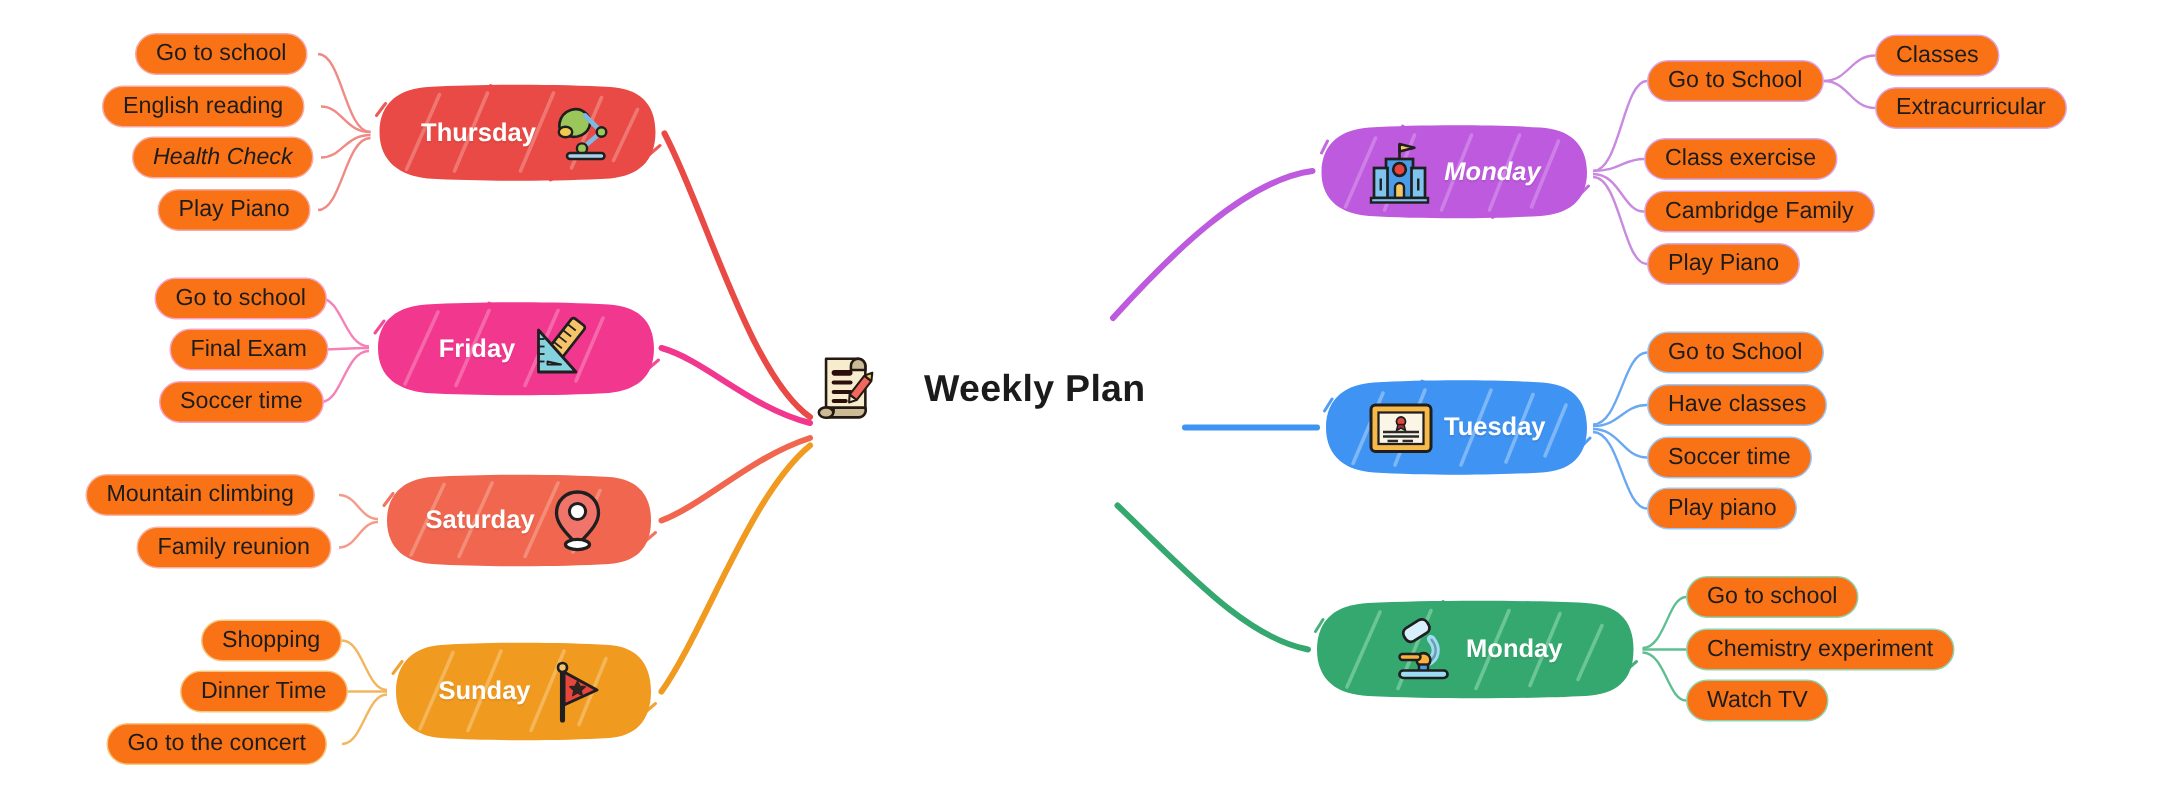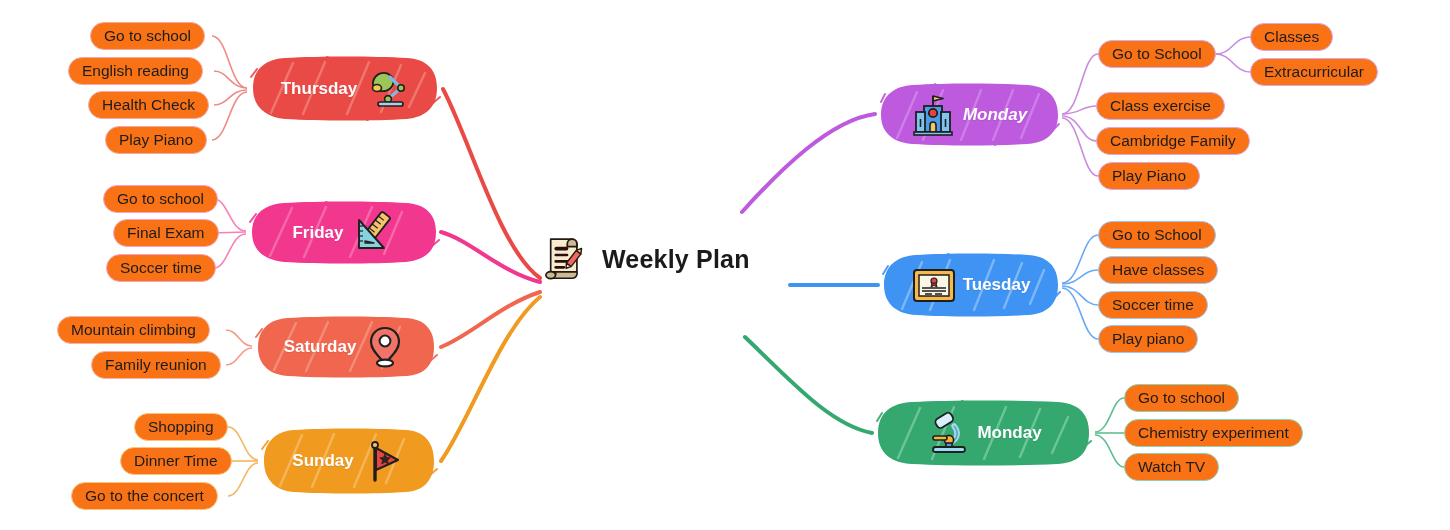--- a/index.html
+++ b/index.html
@@ -3,21 +3,21 @@
 <meta charset="utf-8">
 <style>
   html,body{margin:0;padding:0;}
   body{
     width:1450px;height:530px;background:#ffffff;position:relative;overflow:hidden;
     font-family:"Liberation Sans","DejaVu Sans",sans-serif;
   }
   .layer-lines{position:absolute;left:0;top:0;width:1450px;height:530px;pointer-events:none;}
 
   
-  .central{position:absolute;display:flex;align-items:center;gap:16px;}
+  .central{position:absolute;display:flex;align-items:center;gap:30px;}
   .central-label{font-size:25px;font-weight:700;color:#1b1b1b;white-space:nowrap;letter-spacing:.2px;}
 
   
   .day{position:absolute;display:flex;align-items:center;justify-content:center;gap:8px;}
   .day .sketch{position:absolute;inset:0;width:100%;height:100%;}
   .day-inner{position:relative;display:flex;align-items:center;justify-content:flex-end;gap:6px;z-index:2;padding:0 16px;}
   .day-label{font-size:17px;font-weight:700;color:#ffffff;white-space:nowrap;
              text-shadow:0 1px 1px rgba(0,0,0,.08);}
   .day-icon{width:46px;height:46px;display:block;flex:none;}
   .day.icon-left .day-inner{flex-direction:row;}
@@ -270,21 +270,21 @@
     </svg>
   </div>
 </div>
 
 <div class="pill l" style="left:90px;right:auto;top:22px;border-color:#f4a9a4;">
   <span>Go to school</span>
   </div>
 <div class="pill l" style="left:68px;top:57px;border-color:#f4a9a4;">
   <span>English reading</span>
   </div>
-<div class="pill l" style="left:88px;top:91px;border-color:#f4a9a4;">
+<div class="pill l" style="left:88px;top:91px;border-color:#f4a9a4;font-style:italic;">
   <span>Health Check</span>
   </div>
 <div class="pill l" style="left:105px;top:126px;border-color:#f4a9a4;">
   <span>Play Piano</span>
   </div>
 
 <div class="day icon-right" style="left:246px;top:200px;width:196px;height:65px;">
   <svg class="sketch" viewBox="0 0 196 65" preserveAspectRatio="none">
     <path d="M6,32 C6,13 20,4 38,3 C74,1 126,1 160,3 C178,4 190,13 190,32 C190,52 178,60 160,62 C126,64 74,64 38,62 C20,60 6,52 6,32 Z" fill="#f2378f"></path>
     <g stroke="#f77ab5" stroke-width="2.4" opacity=".75" stroke-linecap="round">

